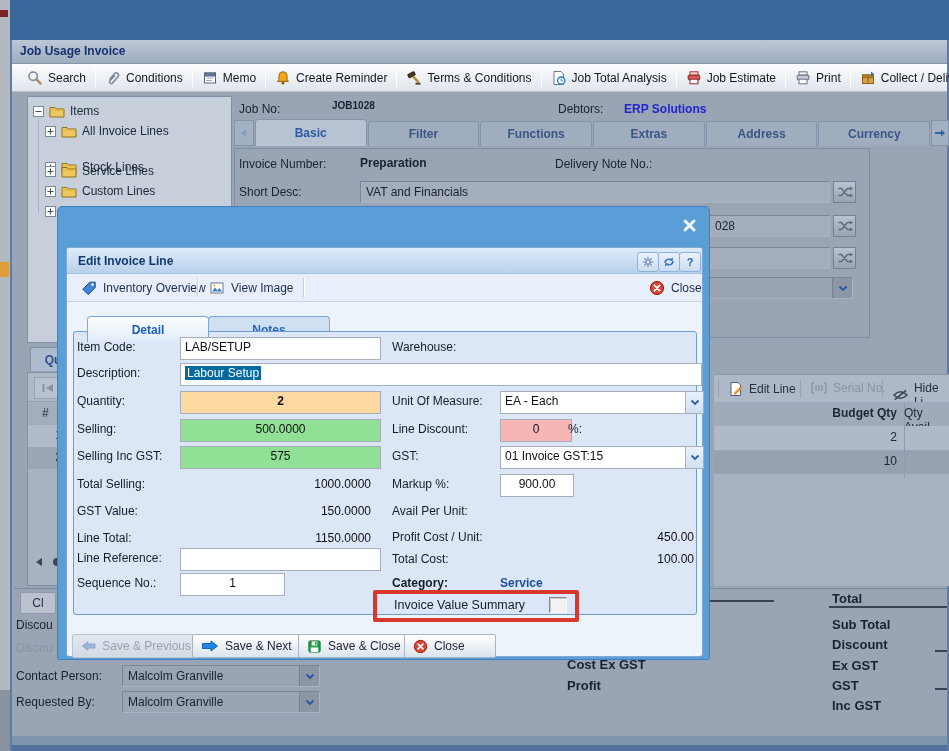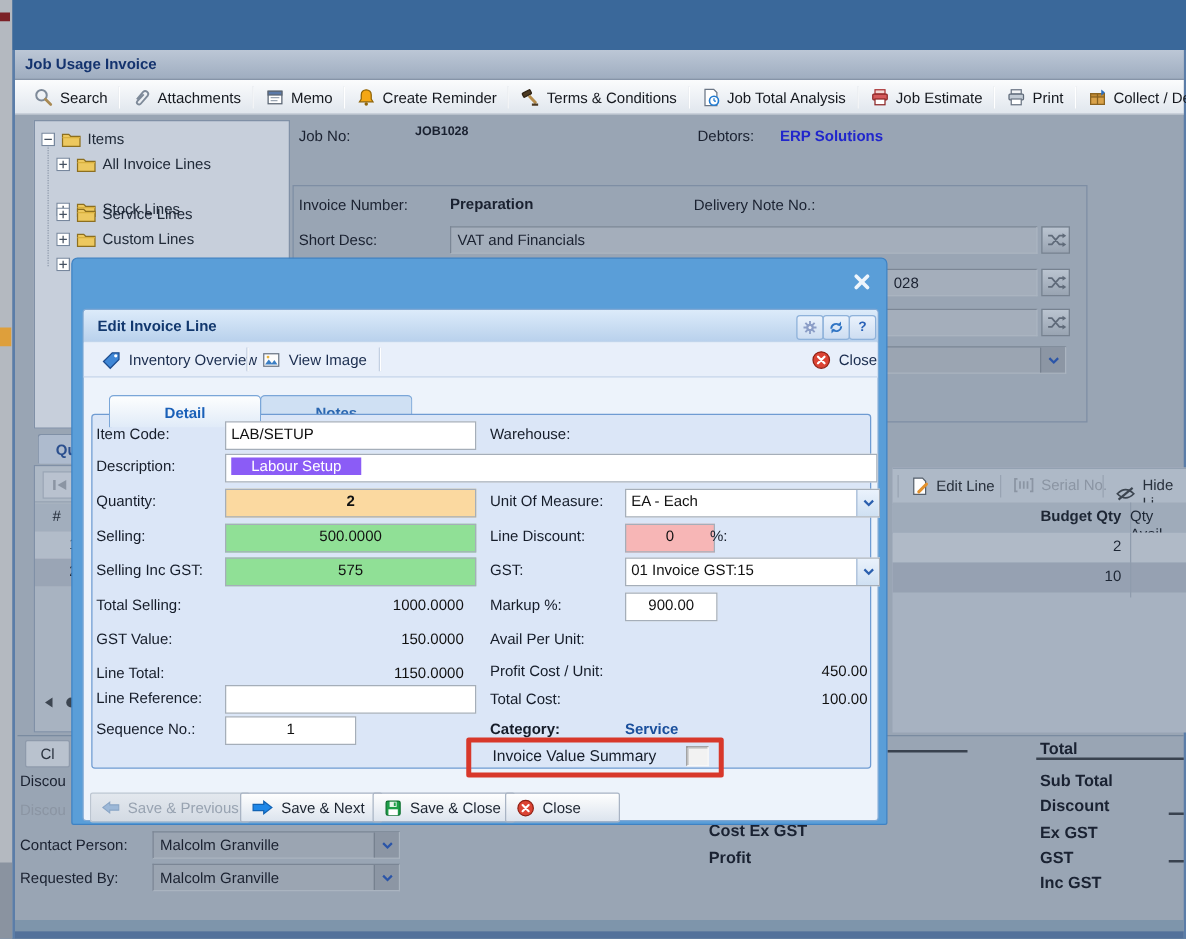--- a/index.html
+++ b/index.html
@@ -105,21 +105,21 @@
   .dinput.center{text-align:center}
   .dinput.qty{background:#fbd9a0;font-weight:bold}
   .dinput.green{background:#90e096}
   .dinput.pink{background:#f7b6b6}
   .dvalue{position:absolute;font-size:12px;color:#111;text-align:right;z-index:2;white-space:nowrap}
   .dselect{position:absolute;background:#fff;border:1px solid #a5aeb9;font-size:12px;color:#111;
     line-height:19px;padding:0 4px;z-index:2;white-space:nowrap;overflow:hidden}
   .dselect .arr{position:absolute;right:0;top:0;width:17px;height:100%;
     background:linear-gradient(#eaf2fc,#cfe0f2);border-left:1px solid #9ab4d4;
     display:flex;align-items:center;justify-content:center}
-  .selhl{background:#8b5cf6;color:#fff;padding:0 16px}
+  .selhl{background:#0369a1;color:#fff;padding:0 2px}
   #red-rect{left:306px;top:342px;width:206px;height:32px;border:4px solid #d8382b;border-radius:2px;z-index:5}
   .checkbox{position:absolute;width:16px;height:14px;background:#f2f2f2;
     border:1px solid;border-color:#8a8a8a #f8f8f8 #f8f8f8 #8a8a8a;box-shadow:inset 1px 1px 0 #c9c9c9;z-index:6}
   .dbtn{position:absolute;height:22px;border:1px solid #a9b4c4;border-radius:2px;
     background:linear-gradient(#fefefe,#dce4ee);display:flex;align-items:center;gap:6px;
     padding:0 8px;font-size:12px;color:#1c2430;white-space:nowrap}
   .dbtn.disabled{background:linear-gradient(#e3e8ee,#d3dae3);color:#98a3b1;border-color:#bcc5d0}
   .xbtn{left:618px;top:6px;width:26px;height:24px;display:flex;align-items:center;justify-content:center}
 </style>
 </head>
@@ -145,21 +145,21 @@
           <circle cx="6.2" cy="6.2" r="4.2" fill="none" stroke="#7e8a99" stroke-width="1.6"></circle>
           <line x1="9.4" y1="9.4" x2="13.6" y2="13.6" stroke="#a98a54" stroke-width="2.2" stroke-linecap="round"></line>
         </svg>
       <span>Search</span>
     </div>
     <div class="tsep"></div>
     <div class="tbtn">
       <svg width="16" height="16" viewBox="0 0 16 16">
           <path d="M4.5 9.5 L9.5 3.5 a2.4 2.4 0 0 1 3.7 3 L7.6 13 a1.7 1.7 0 0 1 -2.7 -2.2 L10 5.5" fill="none" stroke="#7e8a99" stroke-width="1.5"></path>
         </svg>
-      <span>Attachments</span>
+      <span>Conditions</span>
     </div>
     <div class="tsep"></div>
     <div class="tbtn">
       <svg width="16" height="16" viewBox="0 0 16 16">
           <rect x="2.5" y="3" width="11" height="10" fill="#fff" stroke="#5a6573"></rect>
           <rect x="2.5" y="3" width="11" height="3" fill="#5a79a8" stroke="#5a6573"></rect>
           <line x1="4.5" y1="8" x2="11.5" y2="8" stroke="#9aa5b2"></line>
           <line x1="4.5" y1="10.5" x2="10" y2="10.5" stroke="#9aa5b2"></line>
         </svg>
       <span>Memo</span>
@@ -293,20 +293,38 @@
           <path d="M1 5 h14" stroke="#d9b13f"></path>
         </svg>
     </div>
   </div>
 
   <span class="abs txt" style="left:227px;top:62px">Job No:</span>
   <span class="abs txt b" style="left:320px;top:60px;font-size:10px">JOB1028</span>
   <span class="abs txt" style="left:546px;top:62px">Debtors:</span>
   <span class="abs b" style="left:612px;top:62px;font-size:12px;color:#2126cc">ERP Solutions</span>
 
+  <div class="abs tabstrip">
+    <div class="scrollbtn">
+      <svg width="10" height="10" viewBox="0 0 10 10">
+          <path d="M7 1 L2 5 l5 4z" fill="#7f9cc2"></path>
+        </svg>
+    </div>
+    <div class="tab active">Basic</div>
+    <div class="tab">Filter</div>
+    <div class="tab">Functions</div>
+    <div class="tab">Extras</div>
+    <div class="tab">Address</div>
+    <div class="tab">Currency</div>
+    <div class="scrollbtn" style="width:16px">
+      <svg width="12" height="10" viewBox="0 0 12 10">
+          <path d="M1 4 h6 V1.5 L11 5 L7 8.5 V6 H1z" fill="#2f63ae"></path>
+        </svg>
+    </div>
+  </div>
 
   <div class="abs groupbox"></div>
   <span class="abs txt" style="left:227px;top:117px">Invoice Number:</span>
   <span class="abs txt b" style="left:348px;top:116px">Preparation</span>
   <span class="abs txt" style="left:543px;top:117px">Delivery Note No.:</span>
 
   <span class="abs txt" style="left:227px;top:145px">Short Desc:</span>
   <div class="abs ginput" style="left:348px;top:141px;width:470px;height:22px">VAT and Financials</div>
   <div class="abs shufflebtn" style="left:821px;top:141px">
     <svg width="16" height="14" viewBox="0 0 16 14">

